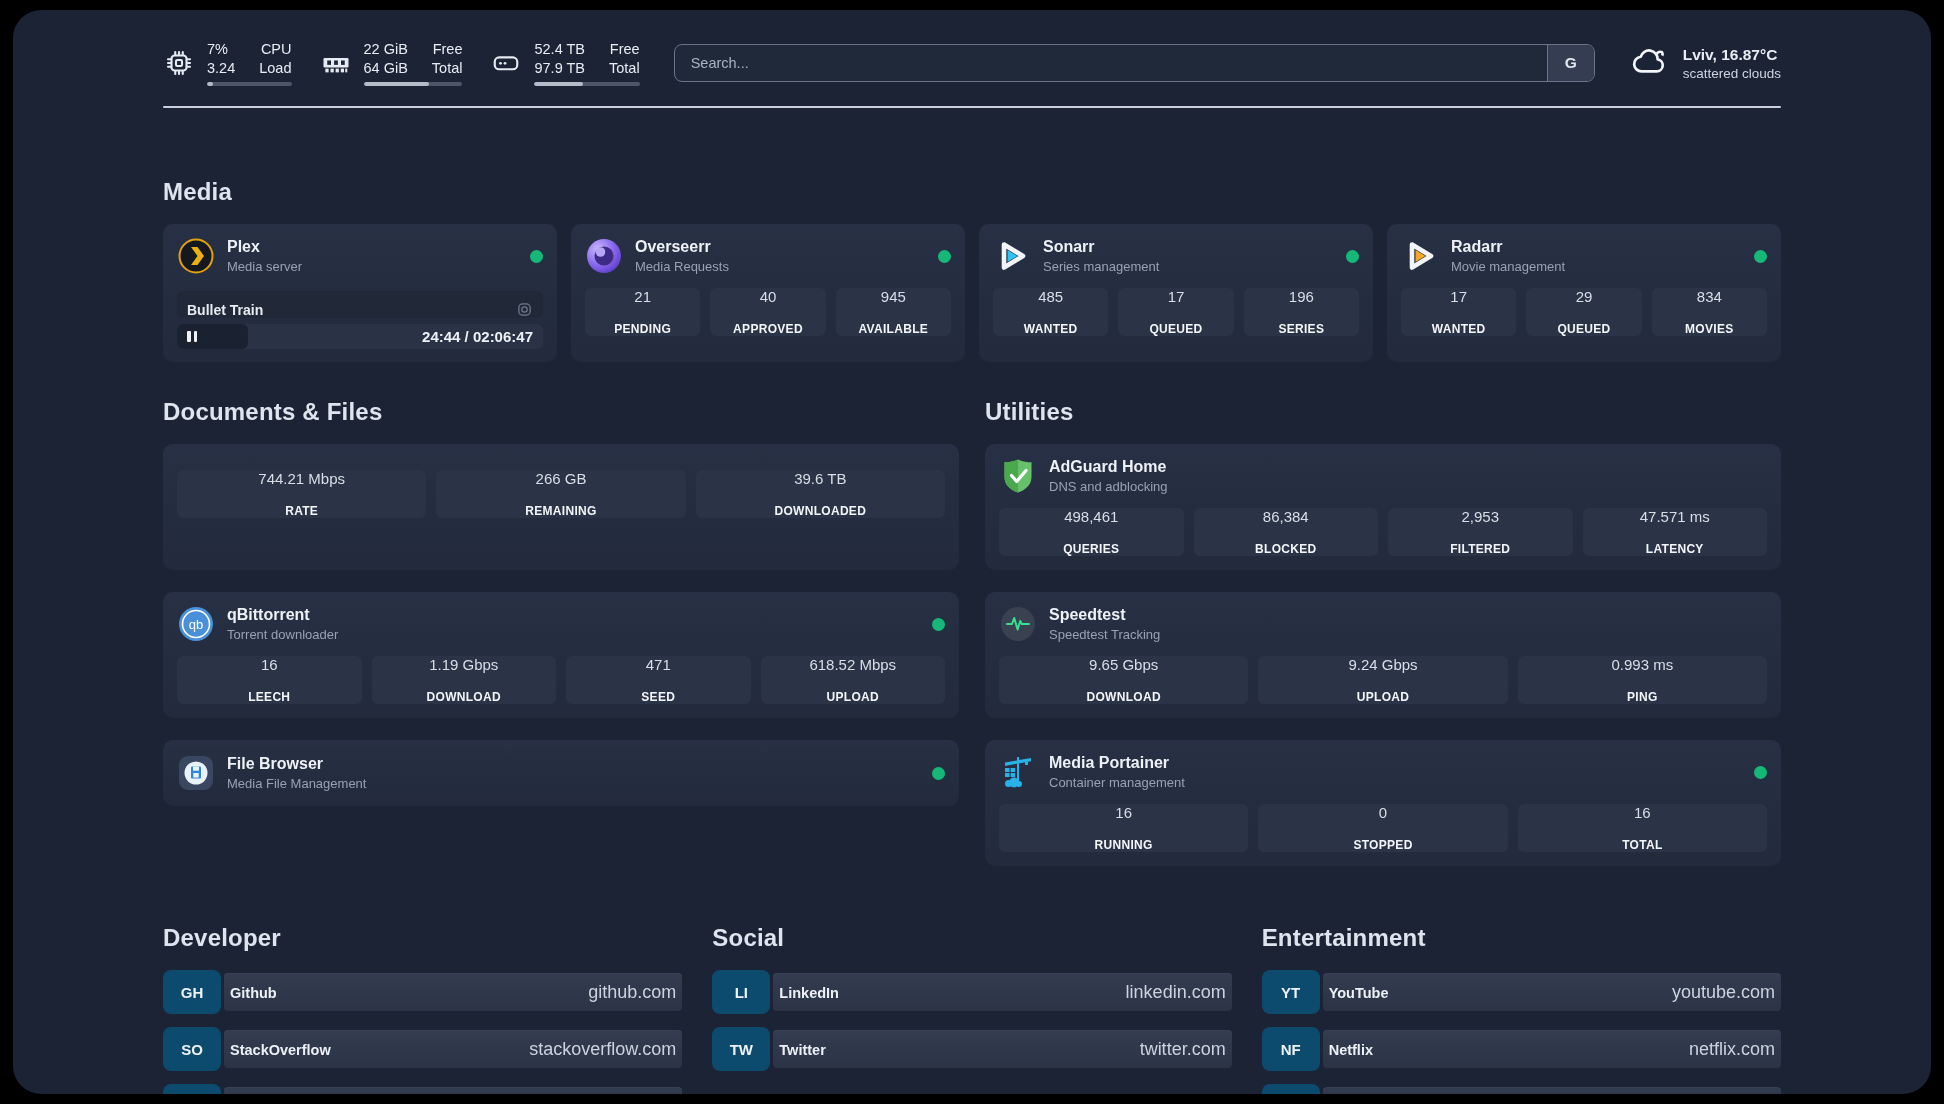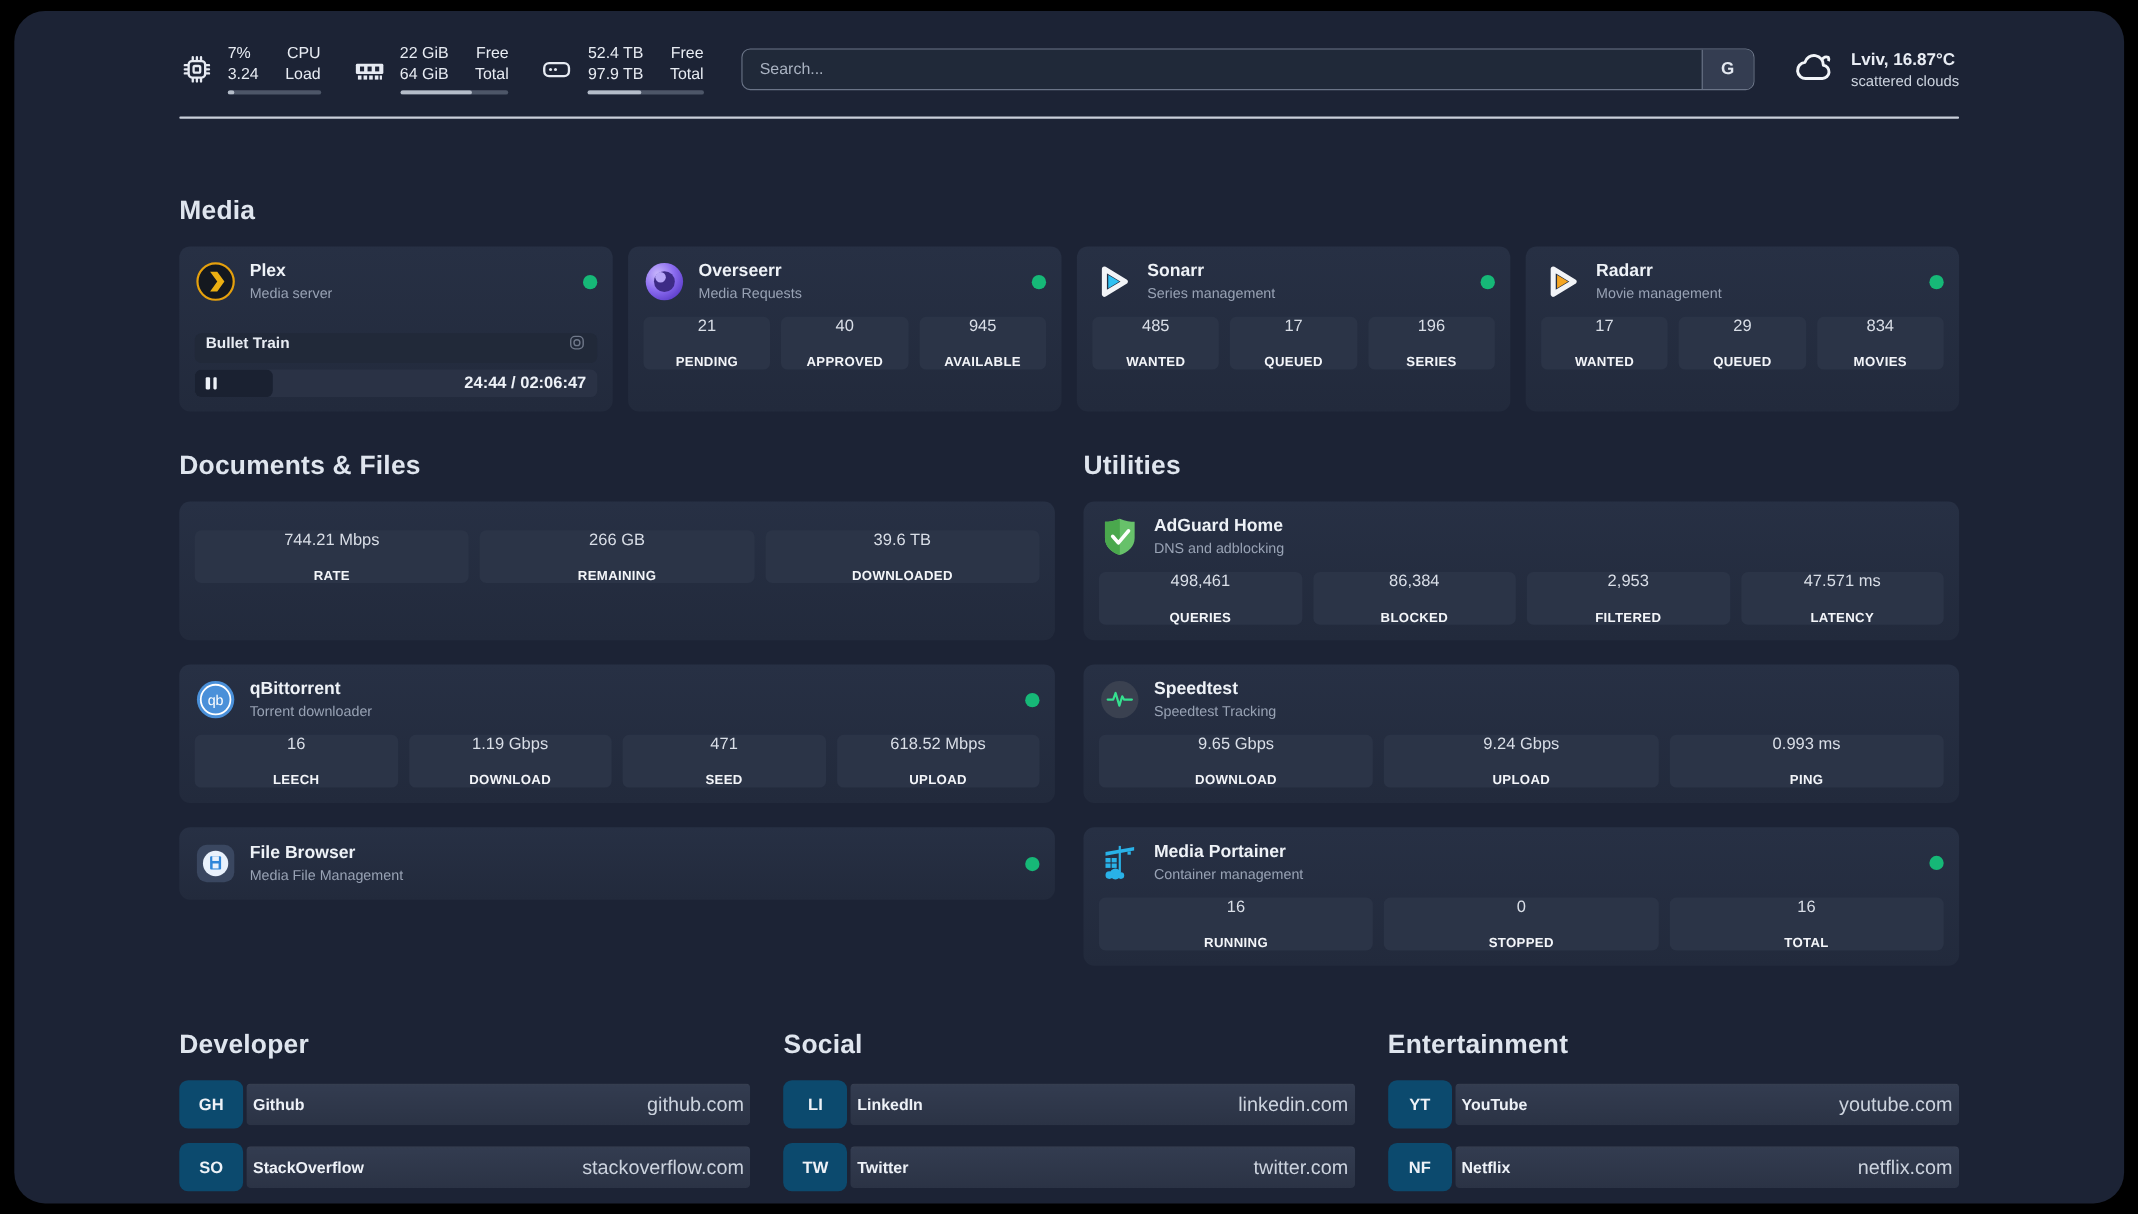--- a/index.html
+++ b/index.html
@@ -73,22 +73,22 @@
   .stats { display:flex; gap:10px; margin-top:13px; }
   .stat {
     flex:1; background:#2b3447; border-radius:6px; height:48px;
     display:flex; flex-direction:column; align-items:center; justify-content:center; gap:17px;
   }
   .stat-value { font-size:15px; color:#d9dee7; }
   .stat-label { font-size:12px; font-weight:700; color:#f3f5f9; letter-spacing:.3px; }
 
   
   .np-title-row {
-    margin-top:28px; background:#212939; border-radius:6px; height:27px;
-    display:flex; align-items:flex-start; justify-content:space-between; padding:0 10px;
+    margin-top:16px; background:#212939; border-radius:6px; height:27px;
+    display:flex; align-items:flex-end; justify-content:space-between; padding:0 10px;
   }
   .np-title { font-size:14px; font-weight:600; color:#e7ebf2; }
   .np-title-row svg { width:17px; height:17px; opacity:.75; }
   .np-progress {
     margin-top:6px; position:relative; height:25px; border-radius:6px;
     background:#2a3245; overflow:hidden; display:flex; align-items:center;
   }
   .np-elapsed { position:absolute; left:0; top:0; bottom:0; background:#1a2131; border-radius:6px; }
   .np-pause { position:relative; margin-left:10px; display:flex; gap:3px; background:transparent; border:none; padding:0; cursor:pointer; }
   .np-pause i { display:block; width:3.5px; height:11px; background:#eef2f8; border-radius:1px; }

